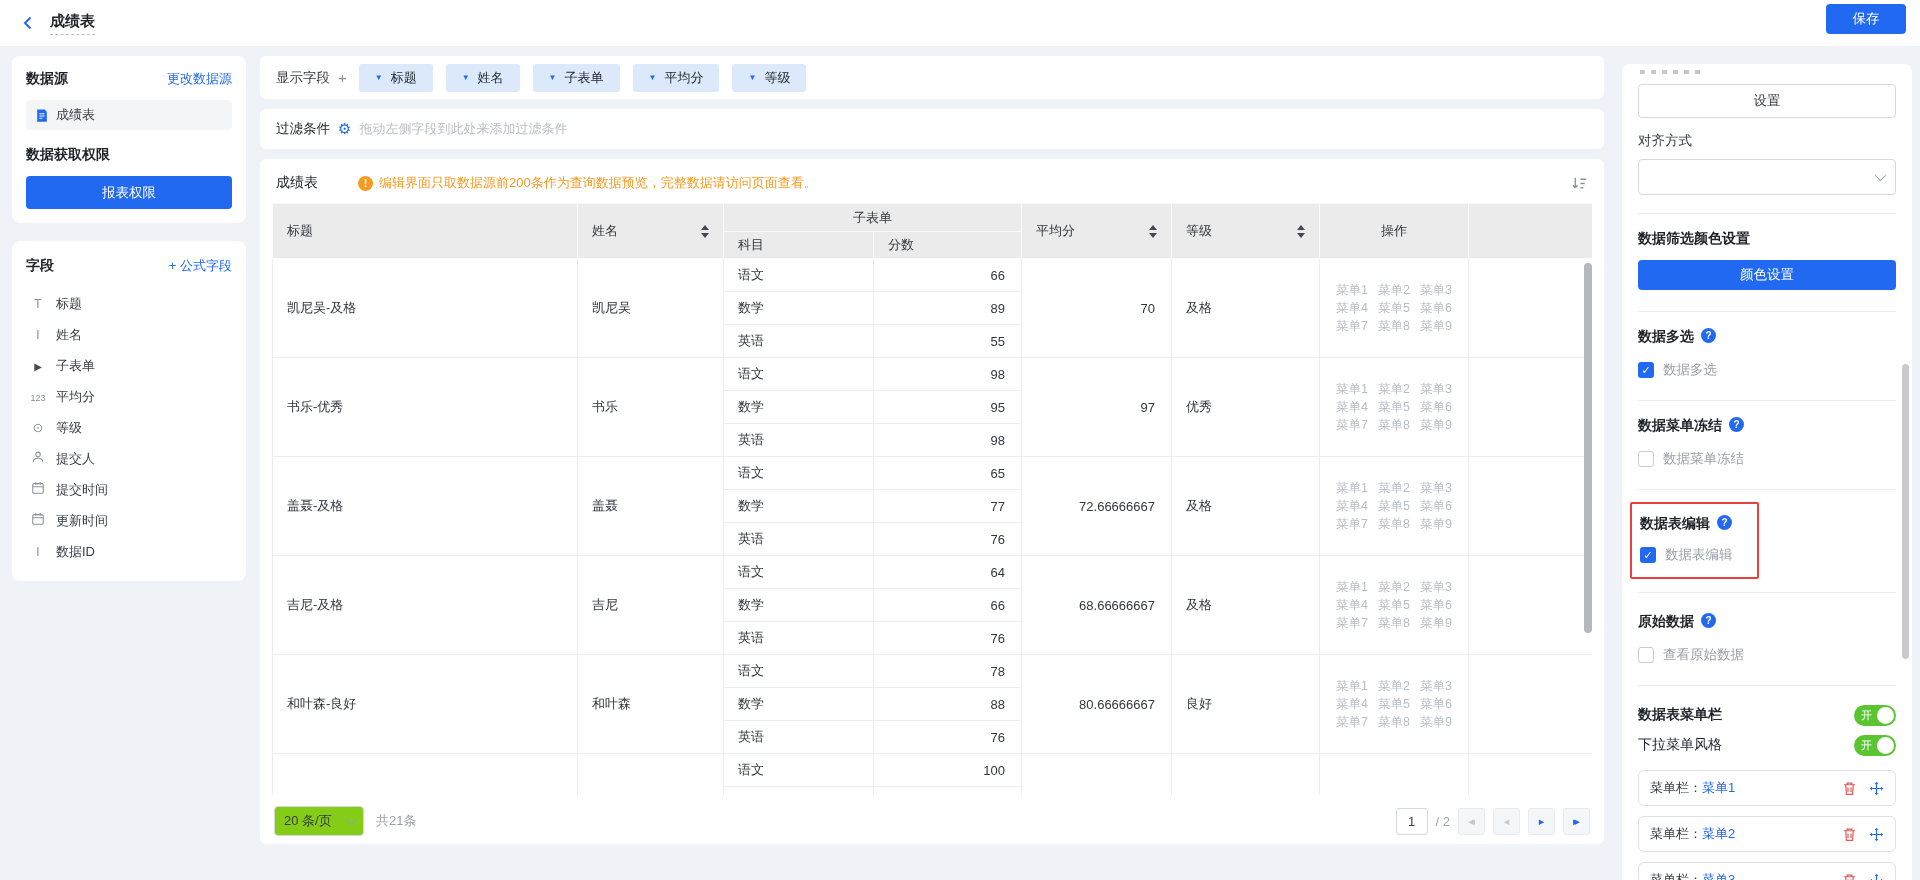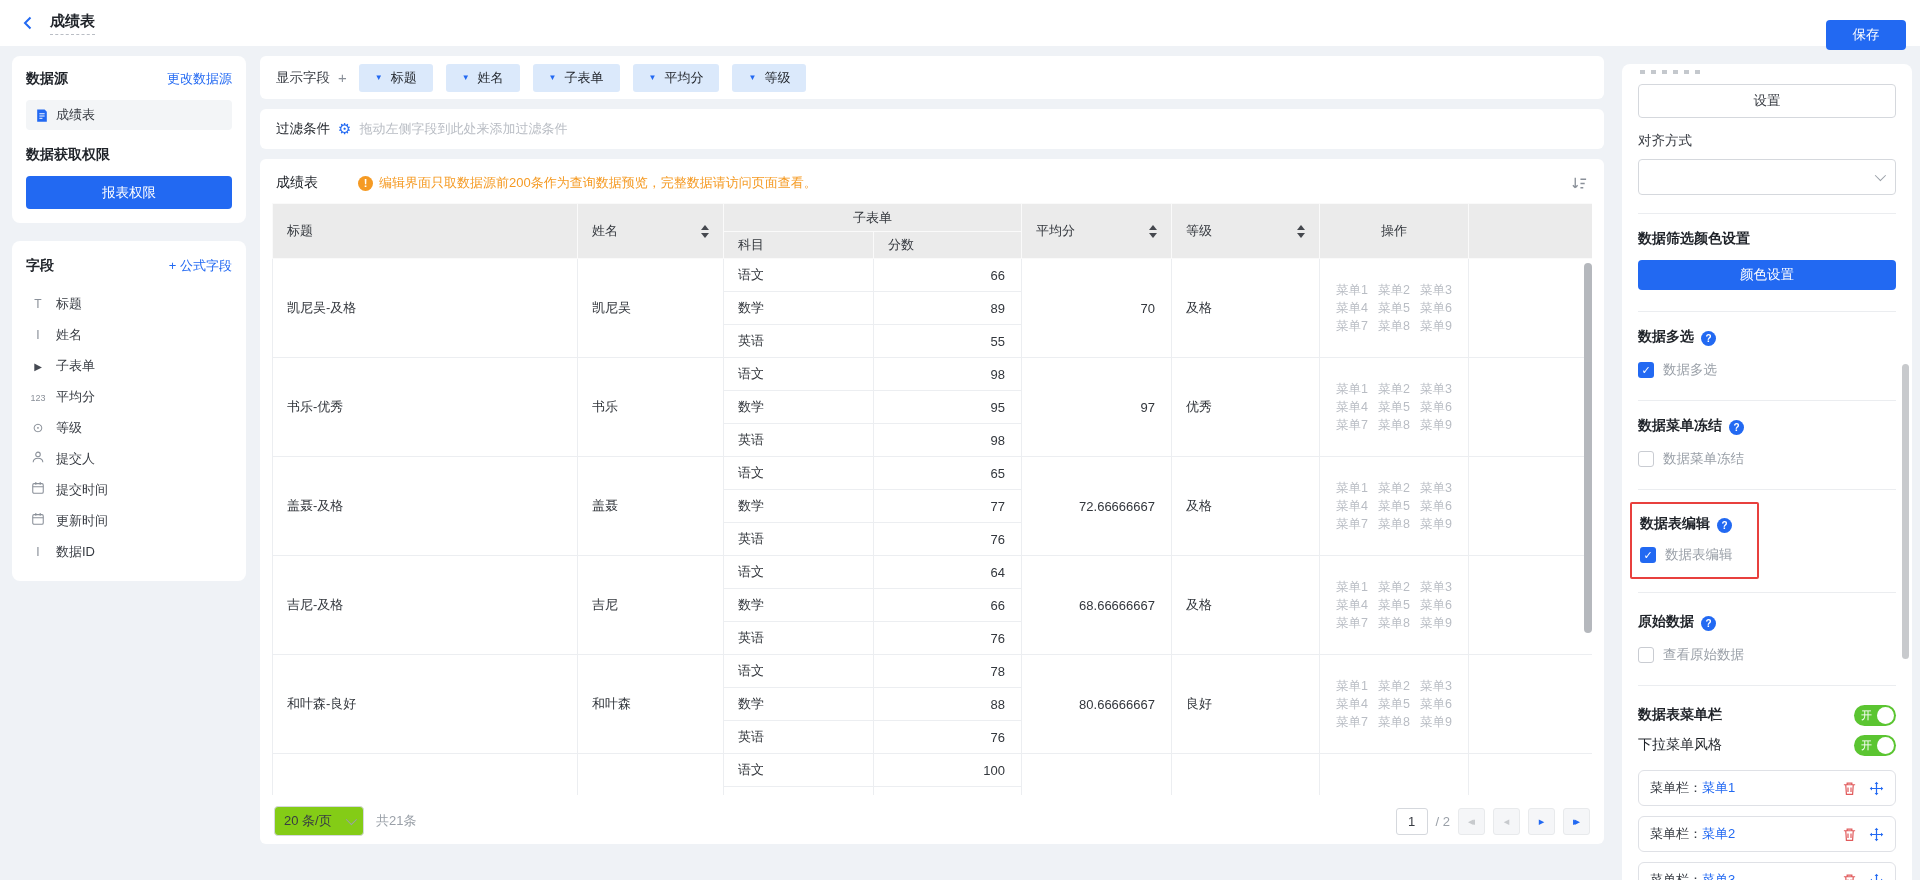--- a/index.html
+++ b/index.html
@@ -3,21 +3,21 @@
 <meta charset="utf-8">
 <style>
   * { margin:0; padding:0; box-sizing:border-box; }
   html,body { width:1920px; height:880px; overflow:hidden; }
   body { font-family:"Liberation Sans","DejaVu Sans",sans-serif; font-size:13px; color:#33373d; background:#eff2f6; position:relative; }
 
   
   .topbar { position:absolute; left:0; top:0; width:1920px; height:46px; background:#fff; display:flex; align-items:center; padding:0 14px; }
   .back-btn { width:28px; height:28px; display:flex; align-items:center; justify-content:center; cursor:pointer; }
   .page-title { font-size:15px; font-weight:bold; color:#1f2329; margin-left:8px; padding-bottom:3px; border-bottom:1px dashed #b9bdc4; }
-  .save-btn { margin-left:auto; position:absolute; right:14px; top:20px; width:80px; height:30px; background:#2269f2; color:#fff; border:none; border-radius:4px; font-size:13.5px; cursor:pointer; font-family:inherit; }
+  .save-btn { margin-left:auto; position:absolute; right:14px; top:4px; width:80px; height:30px; background:#2269f2; color:#fff; border:none; border-radius:4px; font-size:13.5px; cursor:pointer; font-family:inherit; }
 
   
   .card { background:#fff; border-radius:8px; }
 
   
   .left-col { position:absolute; left:12px; top:56px; width:234px; }
   .ds-card { padding:14px; }
   .card-head { display:flex; align-items:center; justify-content:space-between; }
   .card-head .h-title { font-size:14px; font-weight:bold; color:#1f2329; }
   .link { color:#2269f2; font-size:13px; cursor:pointer; }
@@ -80,21 +80,21 @@
   .pg-btn.active { color:#2269f2; }
   .dbl { letter-spacing:-4px; margin-right:4px; }
 
   
   .right-card { position:absolute; left:1622px; top:64px; width:290px; height:824px; background:#fff; border-radius:8px; padding:6px 16px 0; overflow:hidden; }
   .clipped-top { height:4px; width:64px; margin:0 0 10px 2px; background:repeating-linear-gradient(90deg,#c4c8cd 0 5px,transparent 5px 11px); }
   .settings-btn { width:100%; height:34px; background:#fff; border:1px solid #d5d8dd; border-radius:4px; color:#383c43; font-size:13.5px; cursor:pointer; font-family:inherit; }
   .align-label { margin-top:14px; color:#383c43; font-size:13.5px; }
   .align-select { margin-top:9px; height:36px; border:1px solid #d5d8dd; border-radius:4px; display:flex; align-items:center; justify-content:flex-end; padding:0 12px; cursor:pointer; }
   .divider { border-top:1px solid #ebedf0; margin-top:18px; }
-  .sec-title { display:flex; align-items:flex-end; gap:7px; font-size:14px; font-weight:bold; color:#1f2329; }
+  .sec-title { display:flex; align-items:flex-start; gap:7px; font-size:14px; font-weight:bold; color:#1f2329; }
   .help { width:15px; height:15px; border-radius:50%; background:#2269f2; color:#fff; font-size:10px; font-weight:bold; display:inline-flex; align-items:center; justify-content:center; cursor:pointer; }
   .chk-row { display:flex; align-items:center; gap:9px; margin-top:15px; color:#9aa0a8; font-size:13.5px; }
   .checkbox { width:16px; height:16px; border-radius:3px; flex:none; cursor:pointer; }
   .checkbox.on { background:#2269f2; color:#fff; display:flex; align-items:center; justify-content:center; font-size:11px; }
   .checkbox.off { background:#fff; border:1px solid #c9ccd2; }
   .mt16 { margin-top:16px; }
   .highlight { display:inline-block; border:2px solid #e8403d; border-radius:2px; padding:11px 24px 13px 8px; margin:12px 0 0 -8px; }
   .highlight .chk-row { margin-top:13px; }
   .toggle-row { display:flex; align-items:center; justify-content:space-between; height:30px; }
   .toggle-row .t-label { font-size:14px; color:#1f2329; }

